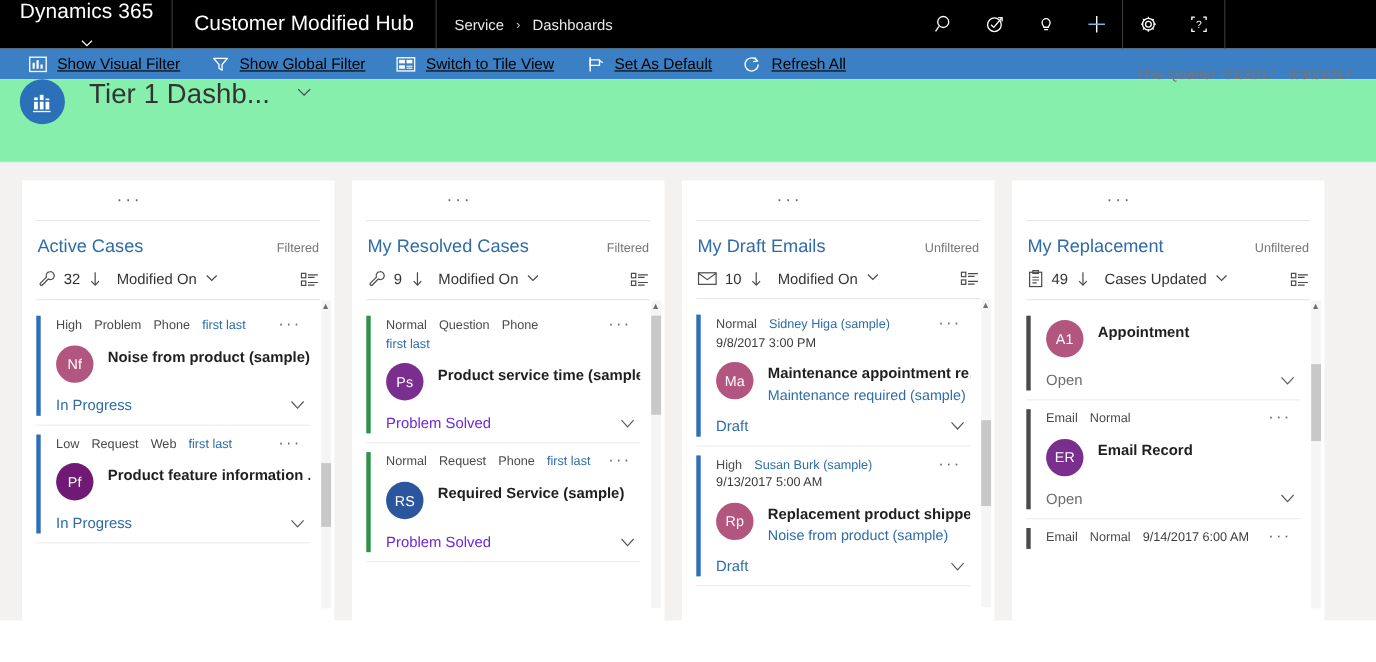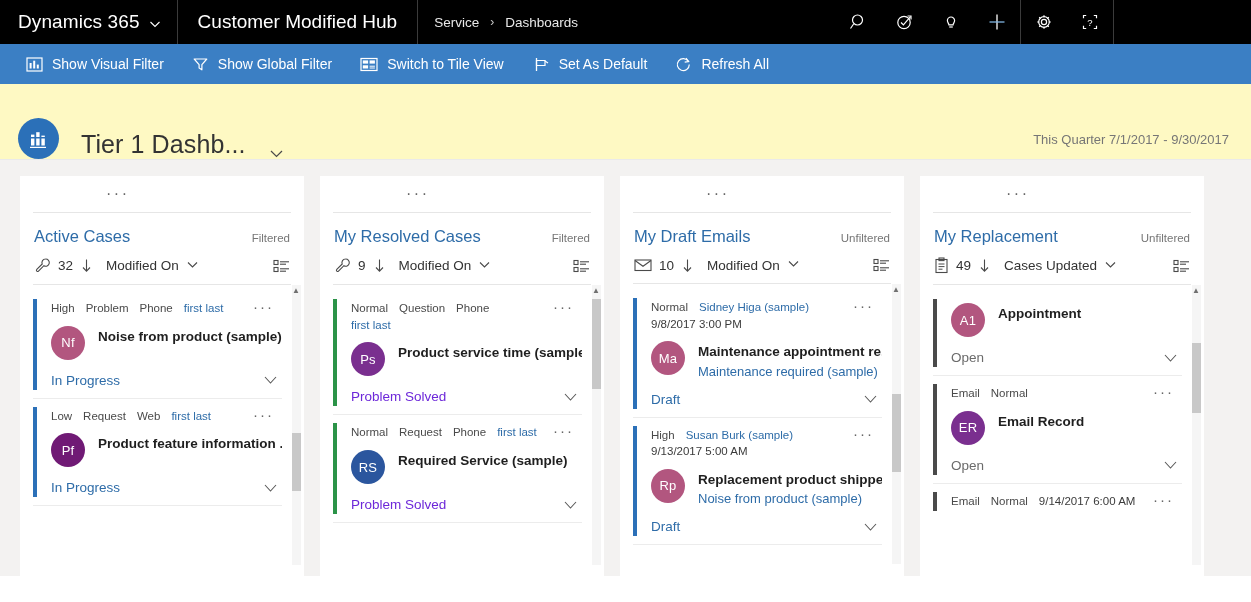--- a/index.html
+++ b/index.html
@@ -24,20 +24,21 @@
   }
   .topnav-brand {
     display: flex; align-items: center;
     padding: 0 16px 0 18px;
     font-size: 19px;
     font-weight: 300;
     letter-spacing: .1px;
     color: #ffffff;
     border-right: 1px solid #3b3b3b;
     gap: 9px;
+    flex-direction: column;
   }
   .brand-caret {
     display: inline-block;
     width: 12px; height: 12px;
     position: relative; top: 2px;
   }
   .brand-caret svg { display: block; }
   .topnav-app {
     display: flex; align-items: center;
     padding: 0 20px;
@@ -65,46 +66,47 @@
   }
   .nav-ico svg { display: block; }
   .nav-divider {
     width: 1px; background: #3b3b3b; margin: 0 0px;
     align-self: stretch;
   }
   .nav-right-pad { width: 137px; }
 
   
   .cmdbar {
-    height: 40px;
+    height: 28px;
     background: #3b7fc4;
     display: flex;
     align-items: center;
     padding-left: 12px;
-    color: #ffffff;
+    color: #000000;
     gap: 0;
+    text-decoration: underline;
   }
   .cmd-item {
     display: flex; align-items: center;
     gap: 9px;
     padding: 0 14px;
     height: 40px;
     font-size: 14px;
     cursor: pointer;
     white-space: nowrap;
   }
   .cmd-ico { display: flex; align-items: center; }
   .cmd-ico svg { display: block; }
 
   
   .pagehead {
     height: 76px;
-    background: #fef9c3;
+    background: #86efac;
     display: flex;
-    align-items: flex-end;
+    align-items: flex-start;
     padding: 0 22px 0 18px;
     border-bottom: 1px solid #eaeaea;
   }
   .dash-badge {
     width: 41px; height: 41px;
     border-radius: 50%;
     background: #2b70b8;
     display: flex; align-items: center; justify-content: center;
     flex: 0 0 auto;
   }

